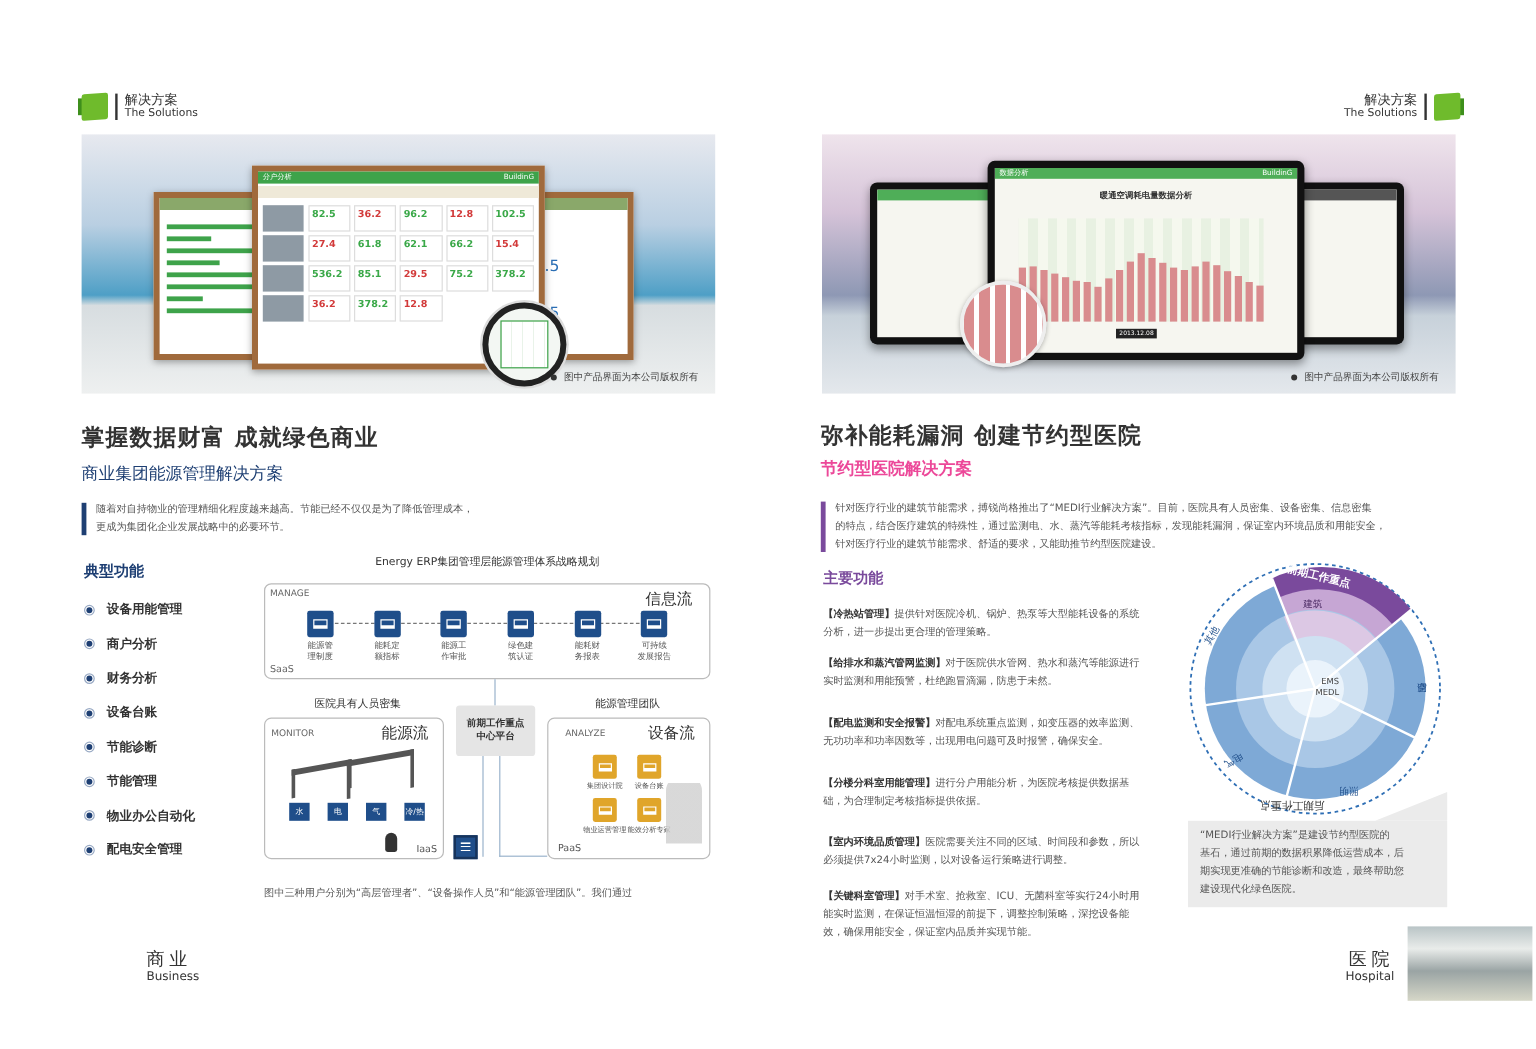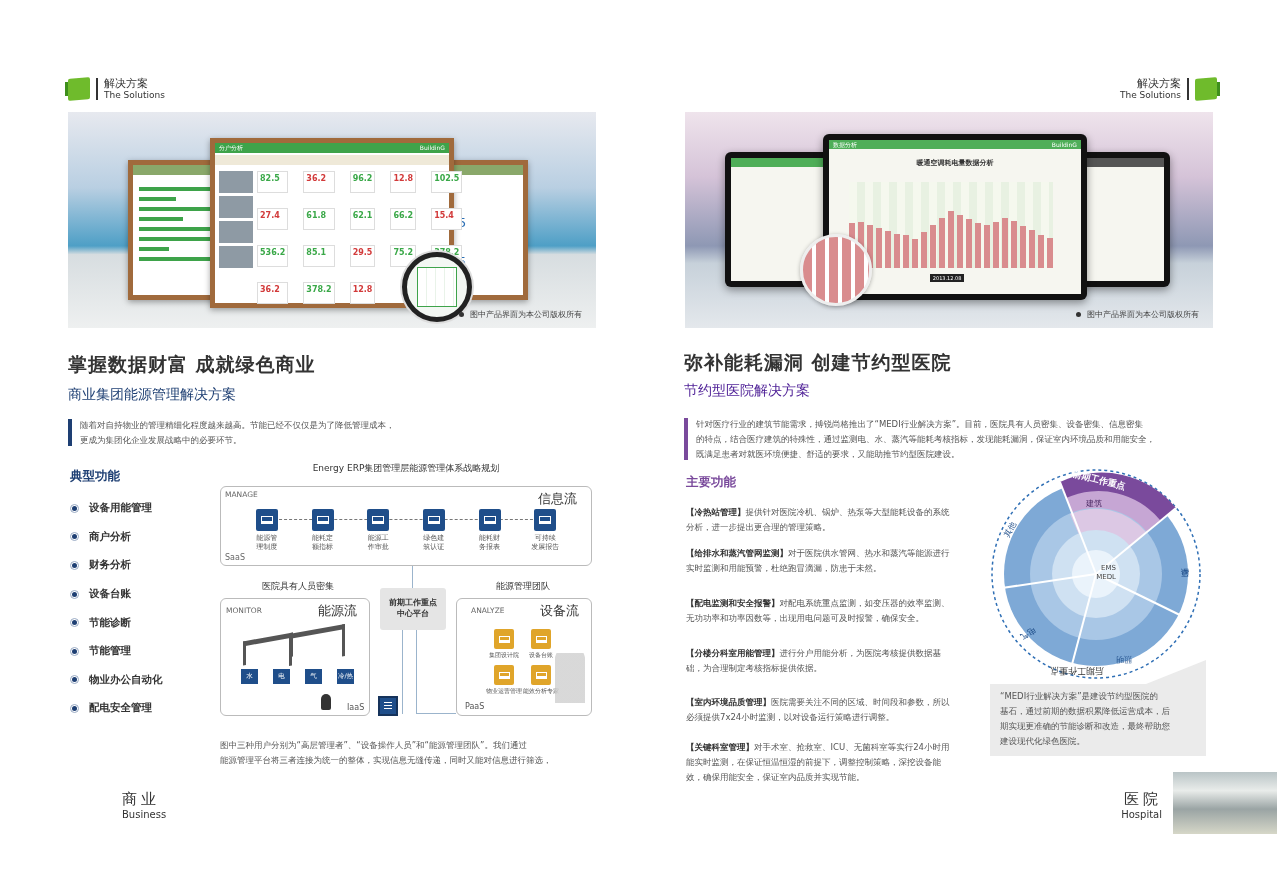--- a/index.html
+++ b/index.html
@@ -25,21 +25,21 @@
   
   .hero { position: absolute; top: 112px; width: 528px; height: 216px; overflow: hidden; }
   .hero-left { left: 68px; background: linear-gradient(180deg, #e7e9ef 0%, #b9cfe2 35%, #4e9fc6 62%, #d7dde0 66%, #eef0f0 100%); }
   .hero-right { left: 45px; background: linear-gradient(180deg, #efe4ec 0%, #d5c3d8 30%, #8e98b4 62%, #c7d1da 70%, #e4e8ec 100%); }
   .caption { position: absolute; right: 14px; bottom: 8px; font-size: 8px; color: #444; display: flex; align-items: center; gap: 6px; }
   .caption .dot { width: 5px; height: 5px; border-radius: 50%; background: #333; }
 
   .frame { position: absolute; background: #fff; border: 5px solid #a06a3c; box-shadow: 0 2px 6px rgba(0,0,0,.35); }
   .frame .topbar { height: 10px; background: #3ea34a; }
   .frame .side-topbar { height: 10px; background: #8aa86a; }
-  .cardgrid { display: grid; grid-template-columns: repeat(5, 1fr); gap: 15px; padding: 4px; }
+  .cardgrid { display: grid; grid-template-columns: repeat(5, 1fr); gap: 3px; padding: 4px; }
   .card { height: 22px; background: #fff; border: 1px solid #ddd; font-size: 6px; padding: 2px; color: #555; }
   .card .v { font-size: 8px; font-weight: bold; }
   .card .g { color: #3aa848; } .card .r { color: #d23a3a; }
   .fbox { width: 34px; height: 22px; background: #8e9aa4; }
   .lens { position: absolute; width: 70px; height: 70px; border-radius: 50%; border: 5px solid #222; background: #f3f7f3; box-shadow: 0 0 0 2px #ddd; overflow: hidden; }
   .lens .g { position: absolute; inset: 10px; border: 1px solid #3ea34a; background: repeating-linear-gradient(90deg,#fff 0 8px,#e9f3e9 8px 9px); }
 
   .monitor { position: absolute; background: #111; border-radius: 6px; padding: 6px; box-shadow: 0 3px 8px rgba(0,0,0,.4); }
   .monitor .scr { width: 100%; height: 100%; background: #f6f6f0; position: relative; overflow: hidden; }
   .monitor .scr .gbar { height: 9px; background: #4fae58; }
@@ -389,21 +389,20 @@
           <div class="lap"></div>
         </div>
         <span>能效分析专家</span>
       </div>
     <div class="crowd"></div>
     <div class="paas">PaaS</div>
   </div>
 
   <div class="desc">
     <div>图中三种用户分别为“高层管理者”、“设备操作人员”和“能源管理团队”。我们通过</div>
-    <div>能源管理平台将三者连接为统一的整体，实现信息无缝传递，同时又能对信息进行筛选，</div>
   </div>
 
   <div class="foot-txt" style="left:122px;">
     <div class="cn">商业</div>
     <div class="en">Business</div>
   </div>
 </div>
 
 <div class="page page-right">
 
@@ -466,26 +465,26 @@
       </div>
     </div>
     <div class="zoomlens" style="left:115px;top:122px;"></div>
     <div class="caption">
       <span class="dot"></span>
       <span>图中产品界面为本公司版权所有</span>
     </div>
   </div>
 
   <div class="h1" style="left:44px;top:350px;">弥补能耗漏洞  创建节约型医院</div>
-  <div class="h2" style="left:44px;top:382px;color:#4c1d95;">节约型医院解决方案</div>
+  <div class="h2" style="left:44px;top:382px;color:#ec4899;font-weight:bold;">节约型医院解决方案</div>
   <div class="intro" style="left:44px;top:417px;width:530px;">
     <div class="vb" style="background:#7a4a9c;height:42px;"></div>
     <div>针对医疗行业的建筑节能需求，搏锐尚格推出了“MEDI行业解决方案”。目前，医院具有人员密集、设备密集、信息密集</div>
     <div>的特点，结合医疗建筑的特殊性，通过监测电、水、蒸汽等能耗考核指标，发现能耗漏洞，保证室内环境品质和用能安全，</div>
-    <div>既满足患者对就医环境便捷、舒适的要求，又能助推节约型医院建设。</div>
+    <div>针对医疗行业的建筑节能需求、舒适的要求，又能助推节约型医院建设。</div>
   </div>
 </div>
 
 <div class="feat-title">主要功能</div>
 <div class="feat" style="top:505px;"><b>【冷热站管理】</b><span>提供针对医院冷机、锅炉、热泵等大型能耗设备的系统分析，进一步提出更合理的管理策略。</span></div>
 <div class="feat" style="top:546px;"><b>【给排水和蒸汽管网监测】</b><span>对于医院供水管网、热水和蒸汽等能源进行实时监测和用能预警，杜绝跑冒滴漏，防患于未然。</span></div>
 <div class="feat" style="top:596px;"><b>【配电监测和安全报警】</b><span>对配电系统重点监测，如变压器的效率监测、无功功率和功率因数等，出现用电问题可及时报警，确保安全。</span></div>
 <div class="feat" style="top:646px;"><b>【分楼分科室用能管理】</b><span>进行分户用能分析，为医院考核提供数据基础，为合理制定考核指标提供依据。</span></div>
 <div class="feat" style="top:695px;"><b>【室内环境品质管理】</b><span>医院需要关注不同的区域、时间段和参数，所以必须提供7x24小时监测，以对设备运行策略进行调整。</span></div>
 <div class="feat" style="top:740px;"><b>【关键科室管理】</b><span>对手术室、抢救室、ICU、无菌科室等实行24小时用能实时监测，在保证恒温恒湿的前提下，调整控制策略，深挖设备能效，确保用能安全，保证室内品质并实现节能。</span></div>

